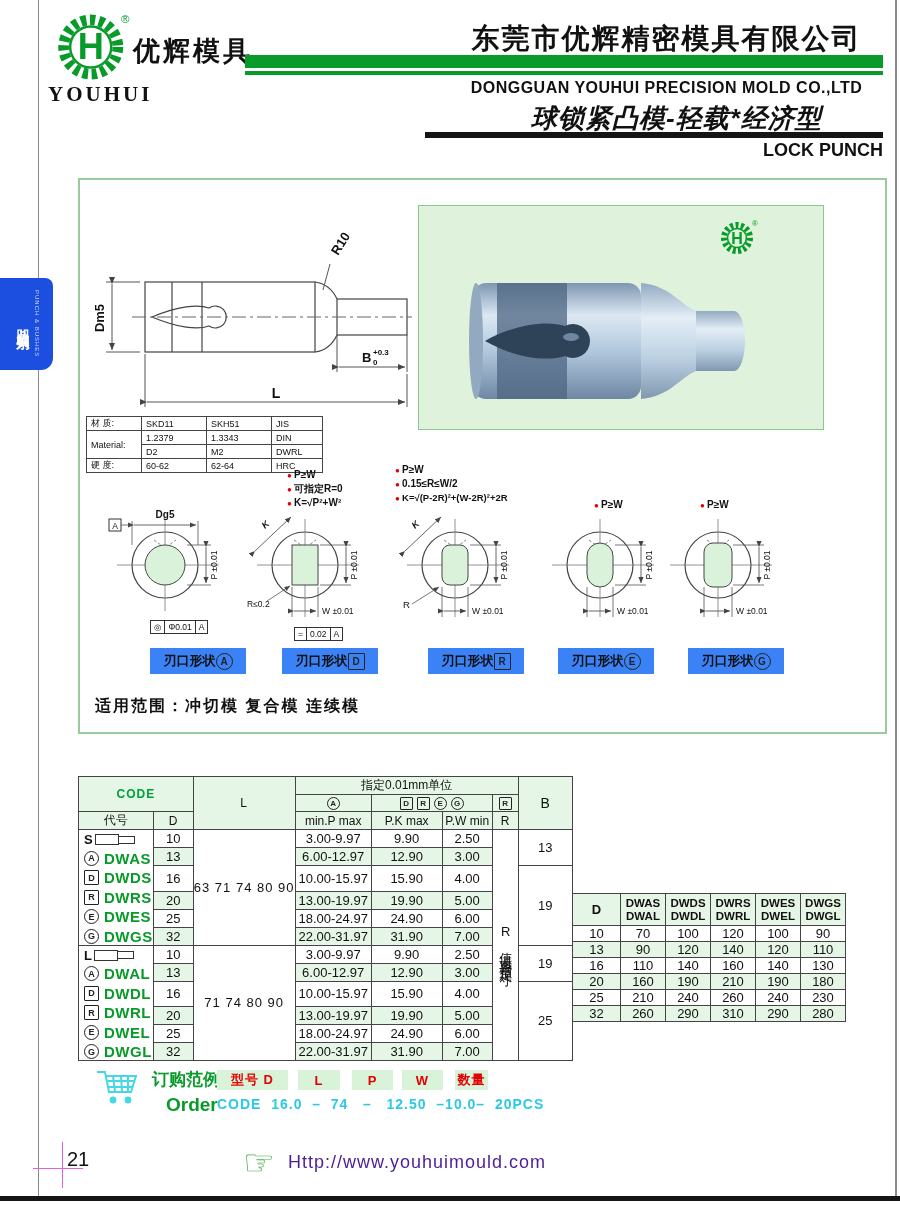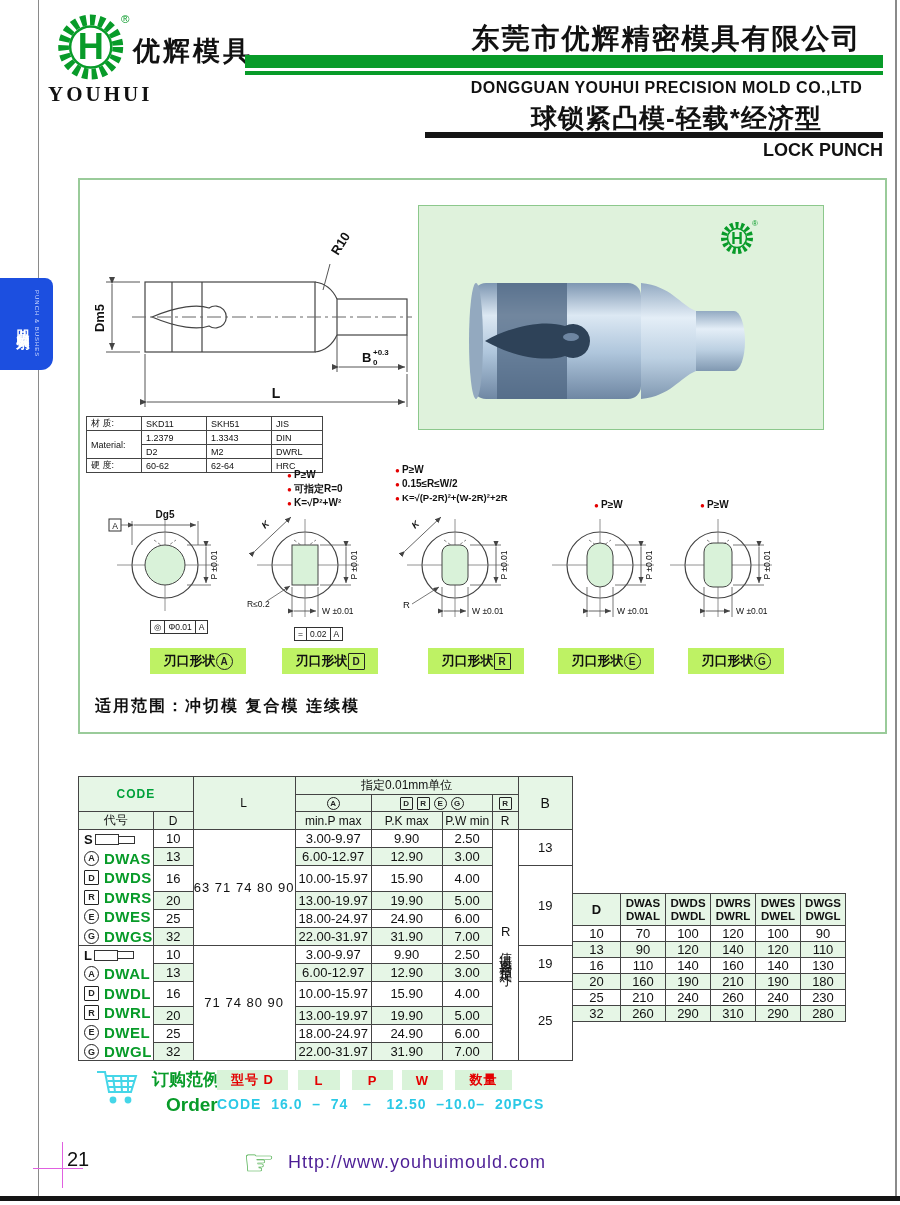--- a/index.html
+++ b/index.html
@@ -10,21 +10,21 @@
   
   .frame-left{left:38px;top:0;width:1px;height:1196px;background:#8a8a8a;}
   .frame-right{left:895px;top:0;width:2px;height:1196px;background:#8a8a8a;}
   .frame-bottom{left:0;top:1196px;width:900px;height:5px;background:#151515;}
 
   
   .cn-company{left:450px;top:20px;width:433px;text-align:center;font-size:28px;font-weight:bold;letter-spacing:2px;}
   .bar1{left:245px;top:55px;width:638px;height:13px;background:#089B29;}
   .bar2{left:245px;top:71px;width:638px;height:4px;background:#089B29;}
   .en-company{left:450px;top:79px;width:433px;text-align:center;font-size:16px;font-weight:bold;letter-spacing:.5px;}
-  .prod-cn{left:470px;top:101px;width:413px;text-align:center;font-size:26px;font-weight:bold;letter-spacing:1px;}
+  .prod-cn{left:470px;top:101px;width:413px;text-align:center;font-size:26px;font-weight:bold;font-style:italic;letter-spacing:1px;}
   .title-bar{left:425px;top:132px;width:458px;height:6px;background:#151515;}
   .prod-en{left:600px;top:140px;width:283px;text-align:right;font-size:18px;font-weight:bold;}
   .logo-cn{left:133px;top:33px;font-size:27px;font-weight:bold;letter-spacing:3px;}
   .logo-en{left:48px;top:82px;font-size:21px;font-weight:bold;letter-spacing:3px;font-family:"Liberation Serif",serif;}
 
   
   .side-tab{left:0;top:278px;width:53px;height:92px;background:#1C4FE0;border-radius:0 8px 12px 0;
             display:flex;justify-content:center;align-items:center;gap:2px;}
   .side-tab .cn{writing-mode:vertical-rl;text-orientation:upright;color:#fff;font-size:13px;font-weight:bold;letter-spacing:2px;}
   .side-tab .en{writing-mode:vertical-rl;color:#cdd9ff;font-size:6px;letter-spacing:1px;}
@@ -36,21 +36,21 @@
   
   table{border-collapse:collapse;}
   .mat-table{left:86px;top:416px;}
   .mat-table td{border:1px solid #444;font-size:9px;padding:0 4px;height:13px;background:#fff;}
   .mat-table td.lbl{width:46px;}
 
   
   .scope{left:95px;top:696px;font-size:16px;font-weight:bold;letter-spacing:2px;}
 
   
-  .sec-label{height:26px;background:#bef264;display:flex;align-items:center;justify-content:center;
+  .sec-label{height:26px;background:#3b82f6;display:flex;align-items:center;justify-content:center;
              font-size:13px;font-weight:bold;}
   .g{display:inline-flex;align-items:center;justify-content:center;border:1px solid #222;color:#222;
      width:13px;height:13px;font-size:9px;font-weight:bold;background:transparent;flex:0 0 auto;}
   .g.circle{border-radius:50%;}
   .g.box{border-radius:1px;}
   .notes{font-size:10px;font-weight:bold;line-height:13px;white-space:nowrap;}
   .notes .note::before{content:"● ";color:#E40000;font-size:8px;}
   .tolframe{display:inline-flex;border:1px solid #333;background:#fff;font-size:8.5px;line-height:12px;}
   .tolframe span{padding:0 3px;border-right:1px solid #333;}
   .tolframe span:last-child{border-right:none;}
@@ -636,21 +636,21 @@
       <circle cx="18" cy="34" r="3.4" fill="#45D6E8"></circle>
         <circle cx="33" cy="34" r="3.4" fill="#45D6E8"></circle>
     </svg>
   </div>
   <div class="abs ord-cn">订购范例:</div>
   <div class="abs ord-en">Order</div>
   <div class="abs ord-label" style="left:217px;width:71px;">型号  D</div>
   <div class="abs ord-label" style="left:298px;width:42px;">L</div>
   <div class="abs ord-label" style="left:352px;width:41px;">P</div>
   <div class="abs ord-label" style="left:402px;width:41px;">W</div>
-  <div class="abs ord-label" style="left:455px;width:57px;">数量</div>
+  <div class="abs ord-label" style="left:455px;width:33px;">数量</div>
   <div class="abs ord-example">CODE  16.0  –  74   –   12.50  –10.0–  20PCS</div>
 
   <div class="abs pg-vline"></div>
   <div class="abs pg-hline"></div>
   <div class="abs pg-num">21</div>
   <div class="abs hand">☞</div>
   <div class="abs site">Http://www.youhuimould.com</div>
 
 </div>
 

